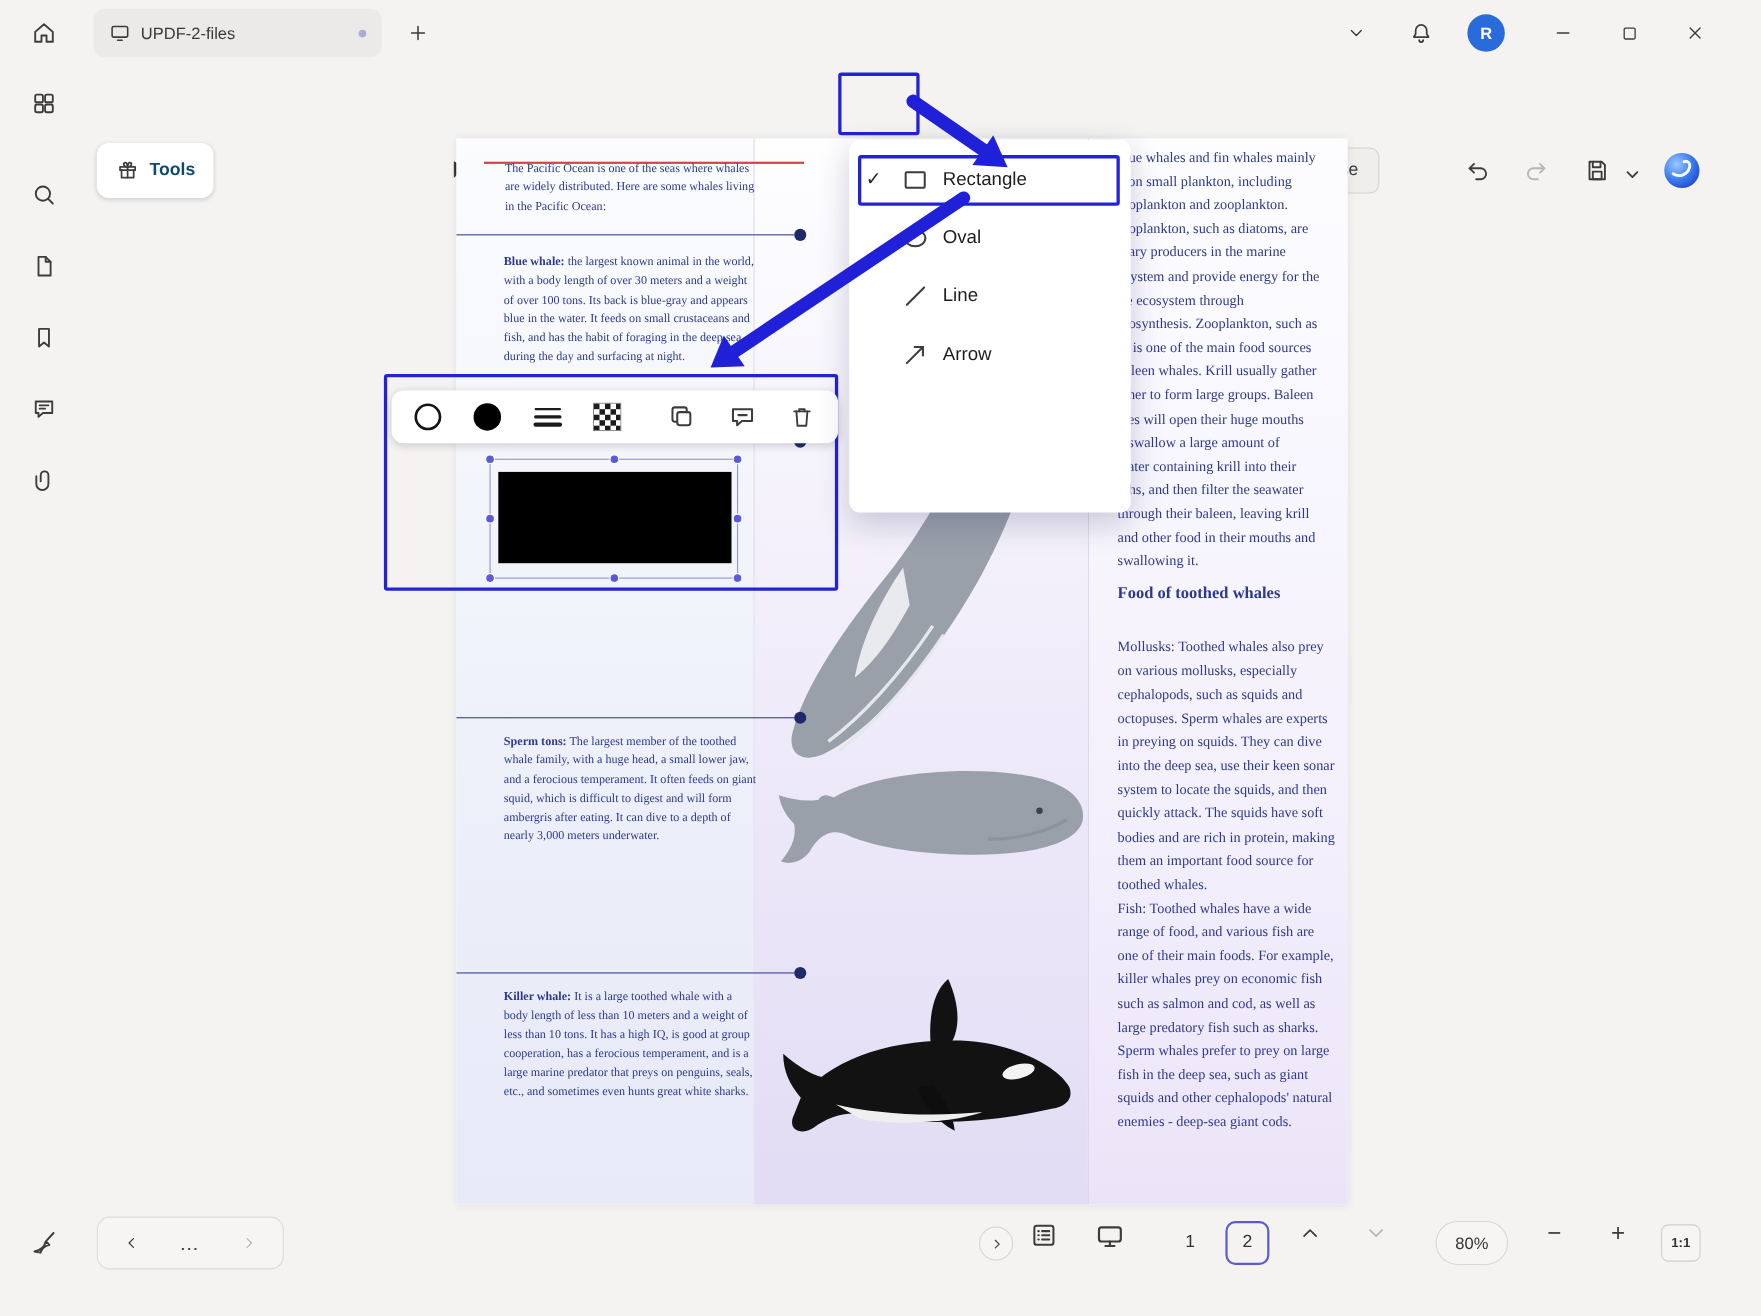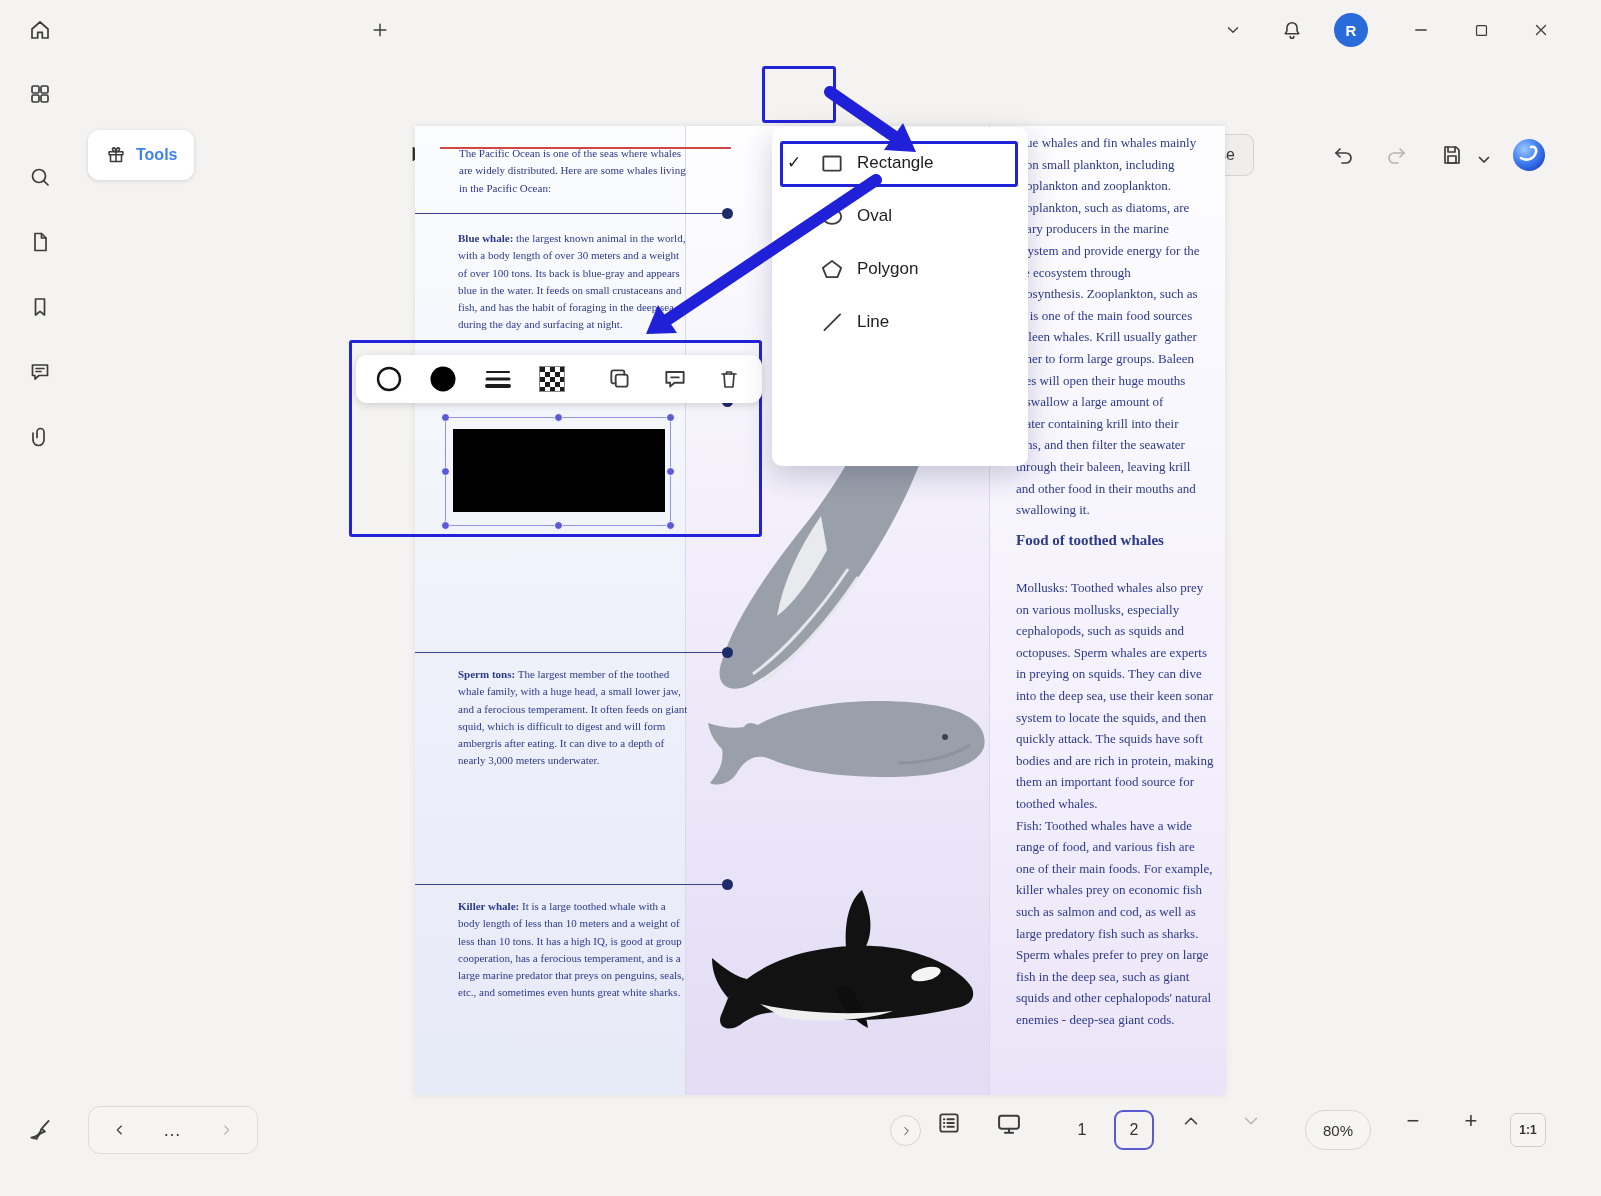--- a/index.html
+++ b/index.html
@@ -25,21 +25,21 @@
   .sidebar { position:absolute; left:0; top:60px; width:80px; height:1136px; display:flex; flex-direction:column; align-items:center; }
   .sb-ic { width:44px; height:44px; display:flex; align-items:center; justify-content:center; margin-bottom:21px; cursor:pointer; }
   .sb-bottom { position:absolute; bottom:24px; left:18px; }
 
   
   .toolbar { position:absolute; left:0; top:60px; width:1601px; height:70px; }
   .tool { position:absolute; top:73px; width:44px; height:44px; display:flex; align-items:center; justify-content:center; cursor:pointer; }
   .chev { position:absolute; top:90px; cursor:pointer; }
   .tools-btn { position:absolute; left:88px; top:70px; height:50px; padding:0 17px; background:#fff; border-radius:11px;
                box-shadow:0 1px 4px rgba(0,0,0,.14); display:flex; align-items:center; gap:9px; cursor:pointer; }
-  .tools-btn span { font-size:16px; font-weight:700; color:#3b82f6; }
+  .tools-btn span { font-size:16px; font-weight:700; color:#0c4a6e; }
   .letter-tool { font-size:20px; font-weight:700; color:#3a3a3a; font-family:"Liberation Serif", serif; }
   .shape-sel { position:absolute; left:768px; top:71px; width:52px; height:48px; background:#b5b3f1; border-radius:8px;
                display:flex; align-items:center; justify-content:center; cursor:pointer; }
   .close-btn { position:absolute; left:1175px; top:74px; height:42px; padding:0 18px; background:#efeeec; border:1px solid #d3d2d0;
                border-radius:9px; display:flex; align-items:center; font-size:16px; color:#3a3a3a; cursor:pointer; }
   .ai-btn { position:absolute; left:1510px; top:76px; cursor:pointer; }
 
   
   .page { position:absolute; left:415px; top:126px; width:810px; height:969px; background:#fdfdff;
           box-shadow:0 0 7px rgba(60,60,90,.10); z-index:1; }
@@ -94,20 +94,28 @@
 <body>
 
 <div id="app">
 
   <header class="topbar">
     <span class="ibtn" style="position:absolute;left:22px;top:12px;">
       <svg class="si" width="24" height="24" viewBox="0 0 24 24">
           <path d="M4 11 L12 4 L20 11 V20 H14.3 V14.3 H9.7 V20 H4 Z"></path>
         </svg>
     </span>
+    <div class="tab">
+      <svg class="si" width="20" height="20" viewBox="0 0 24 24">
+          <rect x="3.5" y="5" width="17" height="11.5" rx="2"></rect>
+          <path d="M9.5 20h5"></path>
+        </svg>
+      <span class="tab-title">UPDF-2-files</span>
+      <span class="tab-dot"></span>
+    </div>
     <span class="ibtn" style="position:absolute;left:362px;top:12px;">
       <svg class="si" width="20" height="20" viewBox="0 0 24 24">
           <path d="M12 5v14M5 12h14"></path>
         </svg>
     </span>
 
     <span class="ibtn" style="position:absolute;left:1215px;top:12px;">
       <svg class="si" width="18" height="18" viewBox="0 0 24 24">
           <path d="M6 9l6 6 6-6"></path>
         </svg>
@@ -423,30 +431,31 @@
     <div class="dd-row">
       <span class="dd-check"></span>
       <svg class="si" width="26" height="26" viewBox="0 0 24 24">
           <ellipse cx="12" cy="12.5" rx="8.5" ry="6.8"></ellipse>
         </svg>
       <span class="dd-label">Oval</span>
     </div>
     <div class="dd-row">
       <span class="dd-check"></span>
       <svg class="si" width="26" height="26" viewBox="0 0 24 24">
-          <path d="M12 4.5L20.5 11 17 19.5H7L3.5 11Z"></path>
-        </svg>
-      <span class="dd-label">Polygon</span>
+          <path d="M5 19.5L19.5 5"></path>
+        </svg>
+      <span class="dd-label">Line</span>
     </div>
     <div class="dd-row">
       <span class="dd-check"></span>
       <svg class="si" width="26" height="26" viewBox="0 0 24 24">
-          <path d="M5 19.5L19.5 5"></path>
-        </svg>
-      <span class="dd-label">Line</span>
+          <path d="M5 19.5L18.5 6"></path>
+          <path d="M11.5 6h7v7"></path>
+        </svg>
+      <span class="dd-label">Arrow</span>
     </div>
   </div>
 
   <div class="hibox" style="left:780px;top:141px;width:238px;height:46px;z-index:45;"></div>
 
   <div class="hibox" style="left:349px;top:340px;width:413px;height:197px;"></div>
 
   <div class="fmt-bar">
     <span class="fmt-ic">
       <svg width="30" height="30" viewBox="0 0 30 30">

